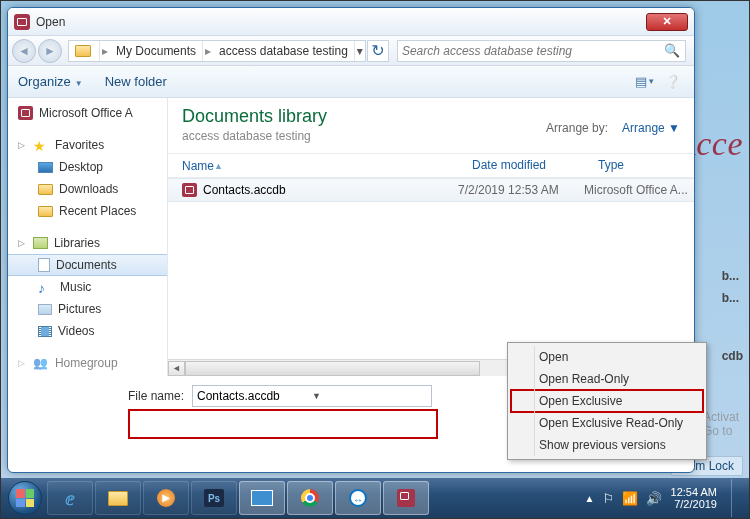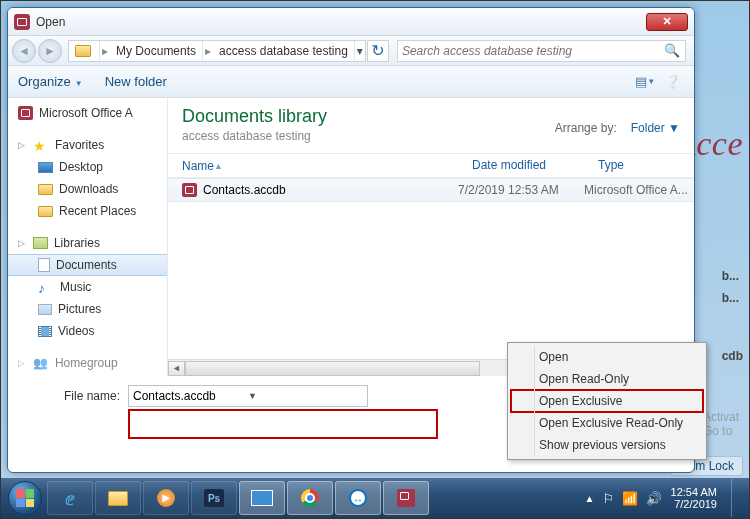--- a/index.html
+++ b/index.html
@@ -63,21 +63,21 @@
 .cols .c2{width:126px}
 .cols .sort{color:#6fa0cc;font-size:9px}
 .filerow{display:flex;height:24px;align-items:center;font-size:12px;background:linear-gradient(#f6f9fc,#eef3f8);border:1px solid #e0e8f0;border-left:none;border-right:none}
 .filerow .c1{width:290px;padding-left:14px;display:flex;align-items:center;gap:6px}
 .filerow .c2{width:126px;color:#666}
 .filerow .c3{color:#666}
 .hscroll{height:17px;background:#f0f0f0;border-top:1px solid #dadada;margin-top:auto;display:flex;align-items:center}
 .hscroll .btn{width:17px;height:15px;background:linear-gradient(#f8f8f8,#e4e4e4);border:1px solid #c4c4c4;display:flex;align-items:center;justify-content:center;font-size:9px;color:#666}
 .hscroll .track{flex:1;height:15px;background:#efefef;position:relative}
 .hscroll .thumb{position:absolute;left:0;width:60%;height:100%;background:linear-gradient(#f4f4f4,#dcdcdc);border:1px solid #c4c4c4}
-.filename{height:40px;display:flex;align-items:center;padding:0 14px 0 56px;gap:8px;font-size:12px;position:relative}
+.filename{height:40px;display:flex;align-items:center;padding:0 14px 0 120px;gap:8px;font-size:12px;position:relative}
 .filename .lbl{color:#333}
 .filename .combo{width:240px;height:22px;border:1px solid #b8c4d2;background:#fff;display:flex;align-items:center;padding:0 4px}
 .filename .combo span{flex:1}
 .filename .dd{font-size:9px;color:#555}
 .fnbox{position:absolute;top:401px;left:120px;width:310px;height:30px;border:2px solid #c00000;pointer-events:none}
 .bottom{height:28px;display:flex;align-items:flex-start;justify-content:flex-end;padding:0 26px;font-size:12px;color:#888}
 .bottom .tools{border-bottom:1px solid #aaa}
 
 .ctx{position:absolute;top:341px;left:506px;width:200px;background:#f2f2f2;border:1px solid #9a9a9a;box-shadow:2px 2px 5px rgba(0,0,0,.25);padding:3px;font-size:12px}
 .ctx .mi{height:22px;display:flex;align-items:center;padding-left:28px;color:#333}
@@ -203,21 +203,21 @@
         </div>
     </div>
     <div class="main">
       <div class="libhead">
         <div>
           <div class="lt">Documents library</div>
           <div class="ls">access database testing</div>
         </div>
         <div class="arrange">
           <span>Arrange by:</span>
-          <span class="fld"><span>Folder</span> ▼</span>
+          <span class="fld"><span>Arrange</span> ▼</span>
         </div>
       </div>
       <div class="cols">
         <div class="c1">
             <span>Name</span>
             <span class="sort">▲</span>
           </div>
         <div class="c2">Date modified</div>
         <div>Type</div>
       </div>

